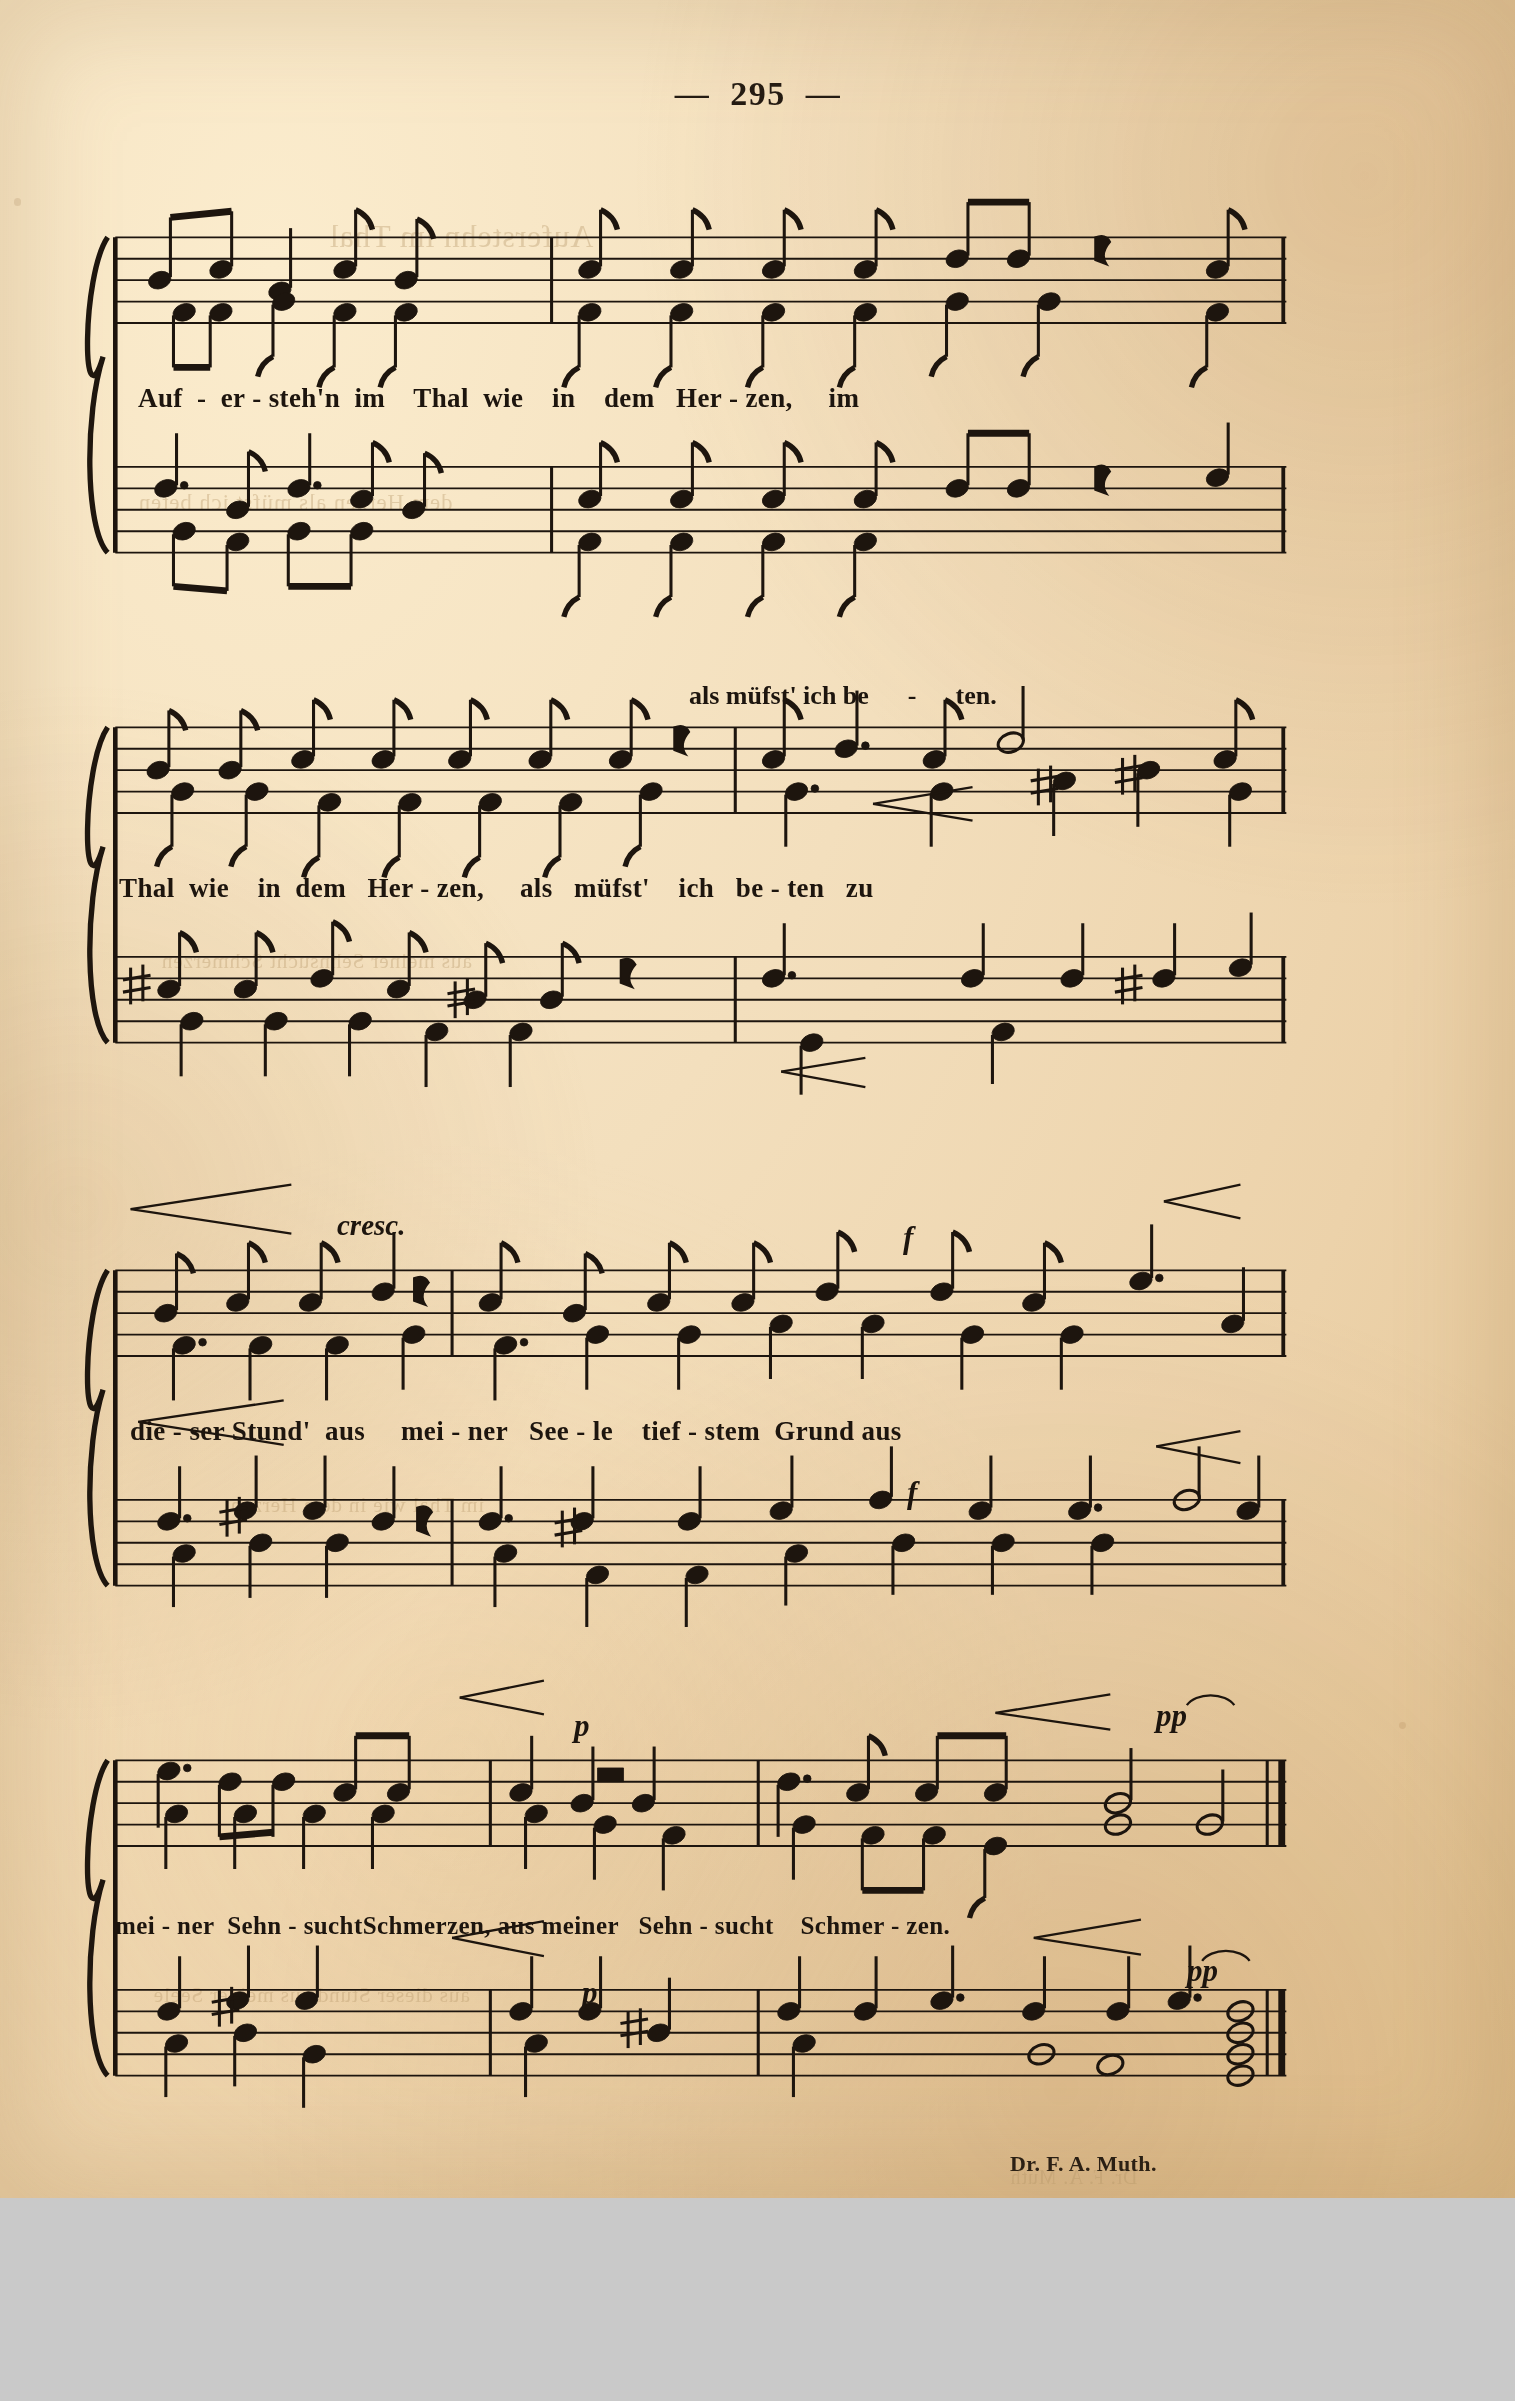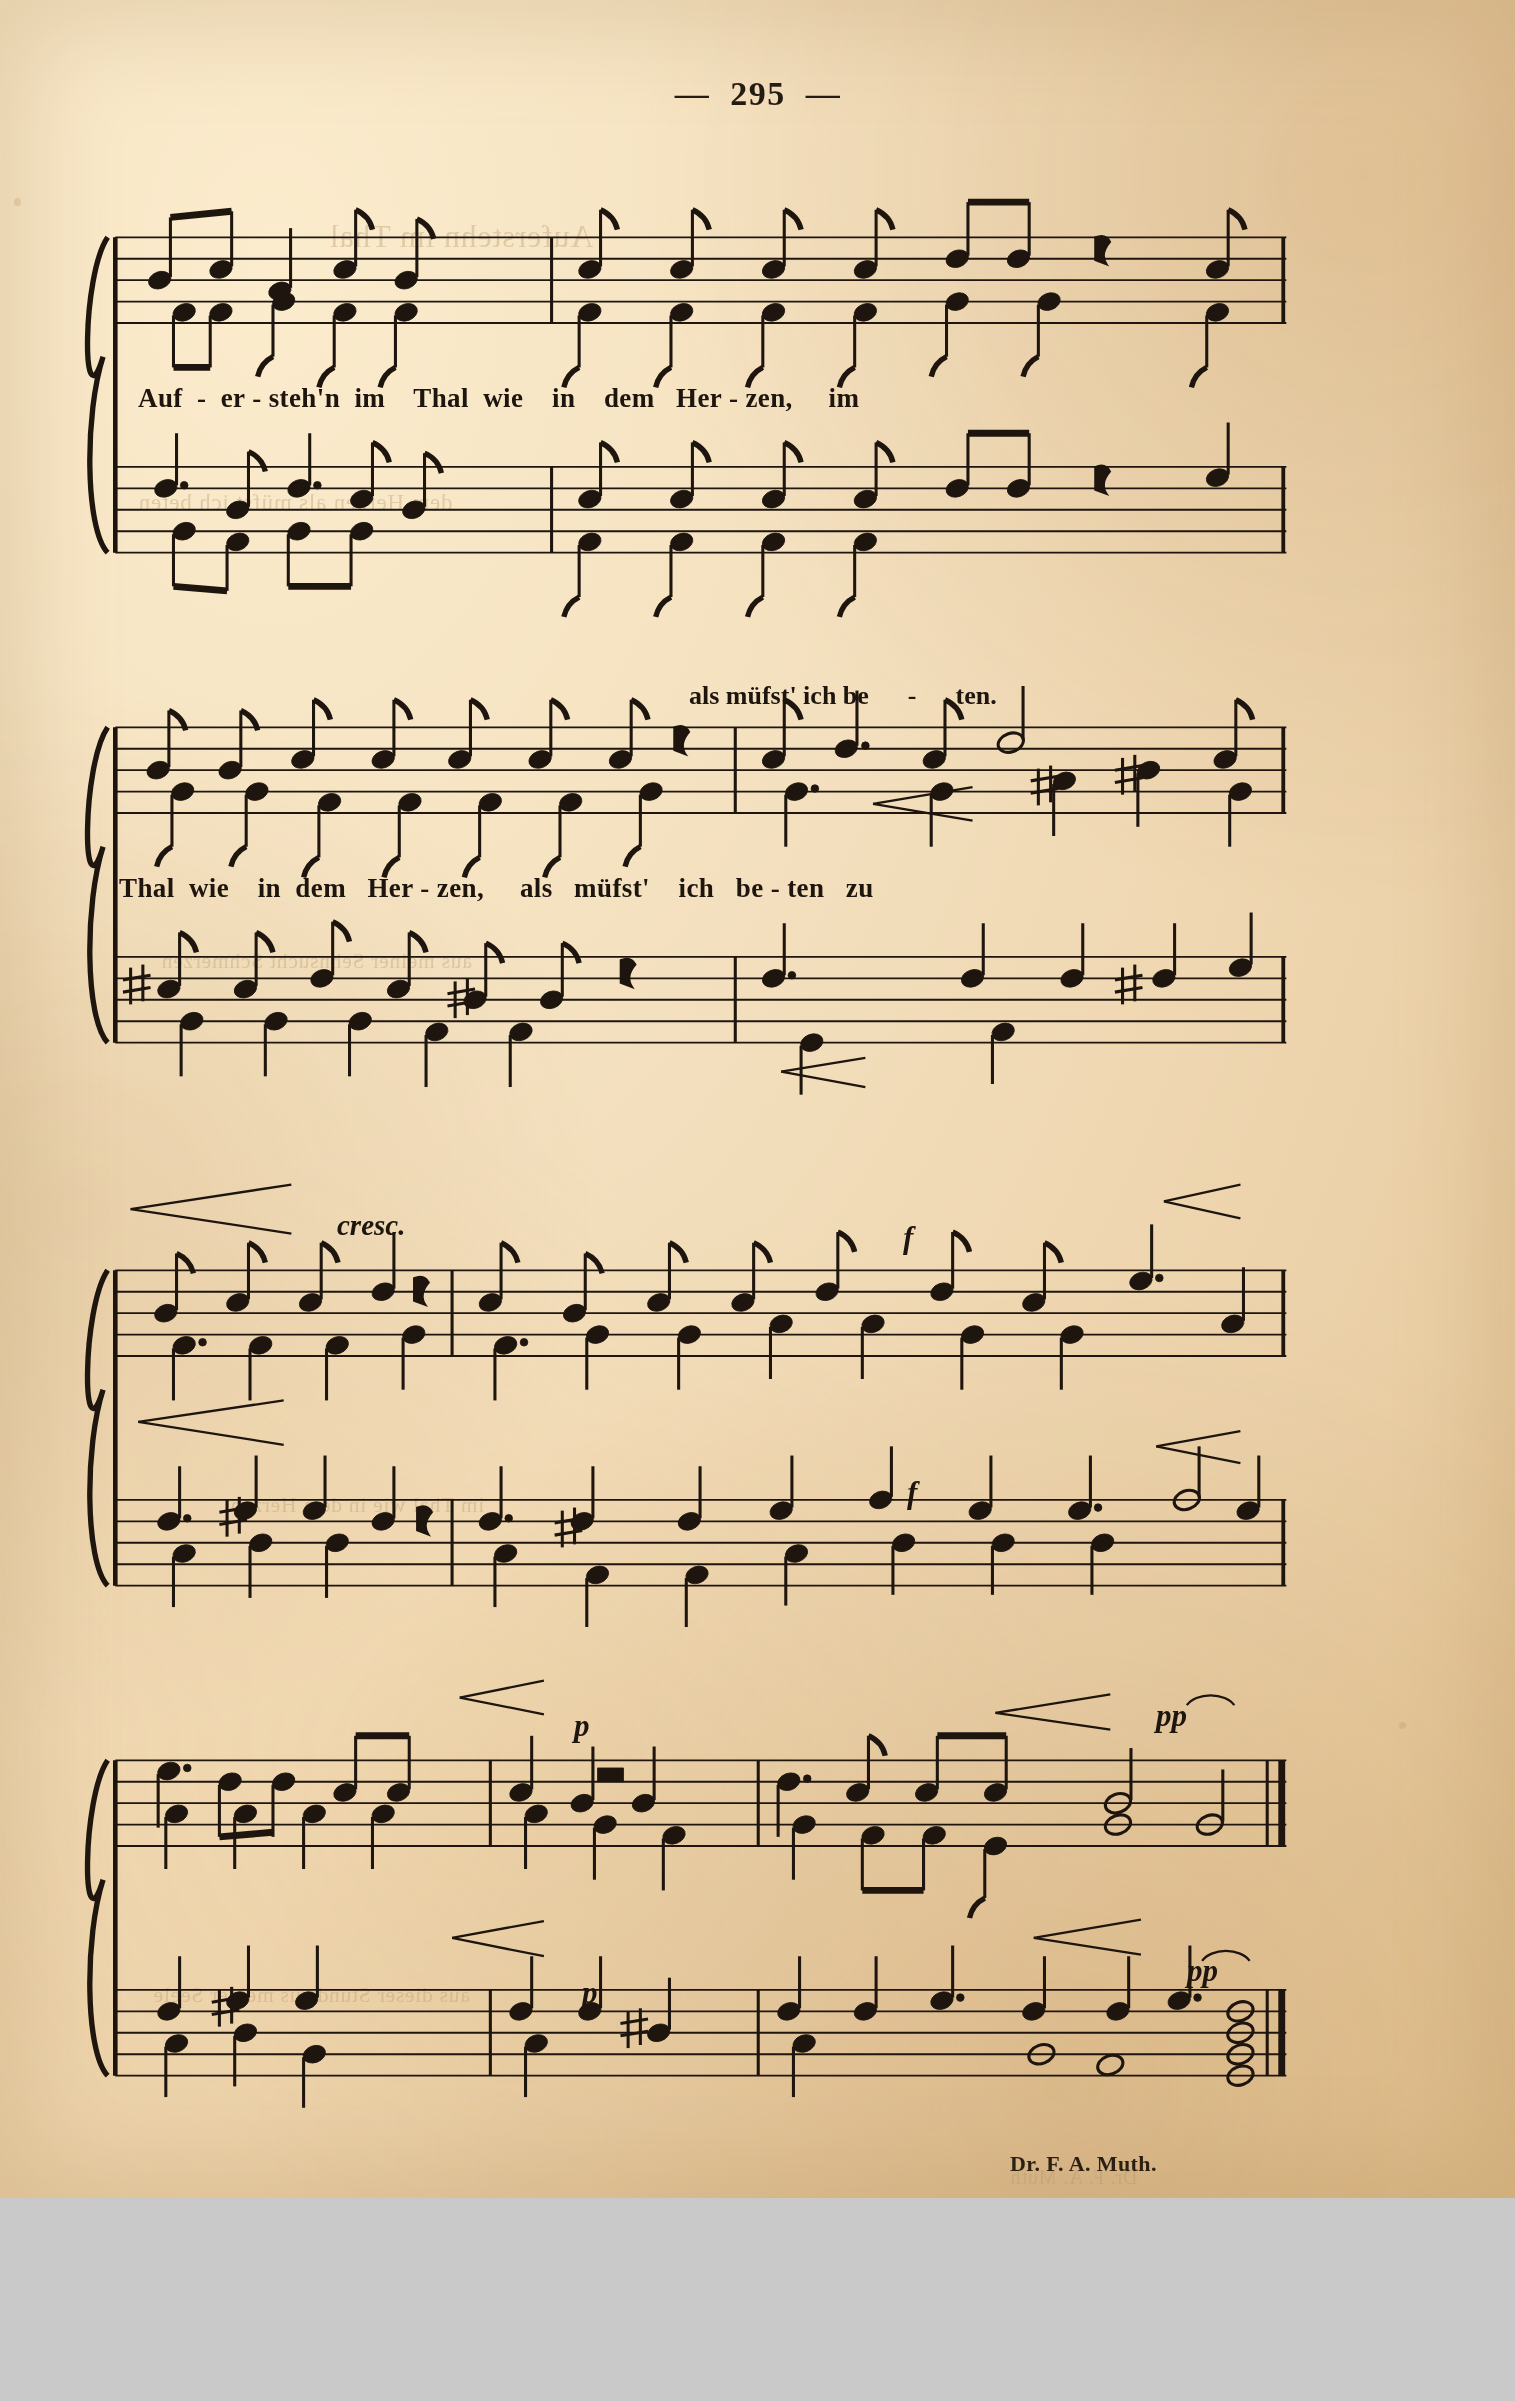--- a/index.html
+++ b/index.html
@@ -687,20 +687,21 @@
           <line x1="906" y1="394" x2="906" y2="458" stroke-width="4"></line>
           <ellipse cx="1060" cy="376" rx="15" ry="11" transform="rotate(-20 1060 376)"></ellipse>
           <line x1="1046" y1="380" x2="1046" y2="444" stroke-width="4"></line>
           <ellipse cx="1190" cy="376" rx="15" ry="11" transform="rotate(-20 1190 376)"></ellipse>
           <line x1="1176" y1="380" x2="1176" y2="444" stroke-width="4"></line>
           <ellipse cx="1320" cy="376" rx="15" ry="11" transform="rotate(-20 1320 376)"></ellipse>
           <line x1="1306" y1="380" x2="1306" y2="444" stroke-width="4"></line>
         </g>
       </g>
     </svg>
+    <div class="lyrics" style="top:161px;left:38px;">die - ser Stund'  aus     mei - ner   See - le    tief - stem  Grund aus</div>
   </div>
 
   <div class="system" style="top:1745px;height:398px;">
     <div class="marking" style="top:-37px;left:482px;font-size:31px;">p</div>
     <div class="marking" style="top:-47px;left:1064px;font-size:31px;">pp</div>
     <div class="marking" style="top:230px;left:490px;font-size:31px;">p</div>
     <div class="marking" style="top:208px;left:1095px;font-size:31px;">pp</div>
     <svg class="music" width="1210" height="398" viewBox="0 0 1580 520">
       <g stroke="#1d150e" stroke-width="2.4" fill="none">
         <line x1="30" y1="20" x2="1560" y2="20"></line>
@@ -863,20 +864,21 @@
           <line x1="566" y1="394" x2="566" y2="460" stroke-width="4"></line>
           <ellipse cx="930" cy="390" rx="15" ry="11" transform="rotate(-20 930 390)"></ellipse>
           <line x1="916" y1="394" x2="916" y2="460" stroke-width="4"></line>
           <ellipse cx="1240" cy="404" rx="17" ry="12" fill="none" stroke-width="4" transform="rotate(-20 1240 404)"></ellipse>
           <ellipse cx="1330" cy="418" rx="17" ry="12" fill="none" stroke-width="4" transform="rotate(-20 1330 418)"></ellipse>
           <ellipse cx="1500" cy="404" rx="17" ry="12" fill="none" stroke-width="4" transform="rotate(-20 1500 404)"></ellipse>
           <ellipse cx="1500" cy="432" rx="17" ry="12" fill="none" stroke-width="4" transform="rotate(-20 1500 432)"></ellipse>
         </g>
       </g>
     </svg>
+    <div class="lyrics" style="top:167px;left:23px;font-size:25px;">mei - ner  Sehn - suchtSchmerzen, aus meiner   Sehn - sucht    Schmer - zen.</div>
   </div>
 
   <div class="composer" style="top:2151px;left:1010px;">Dr. F. A. Muth.</div>
 
   <div class="spot" style="top:198px;left:13.8px;width:7.7px;height:7.7px;opacity:.5;"></div>
   <div class="spot" style="top:1722px;left:1399px;width:6.9px;height:6.9px;opacity:.45;"></div>
   <div class="spot" style="top:2321px;left:44px;width:9.2px;height:9.2px;opacity:.4;"></div>
 
 </div>
 

